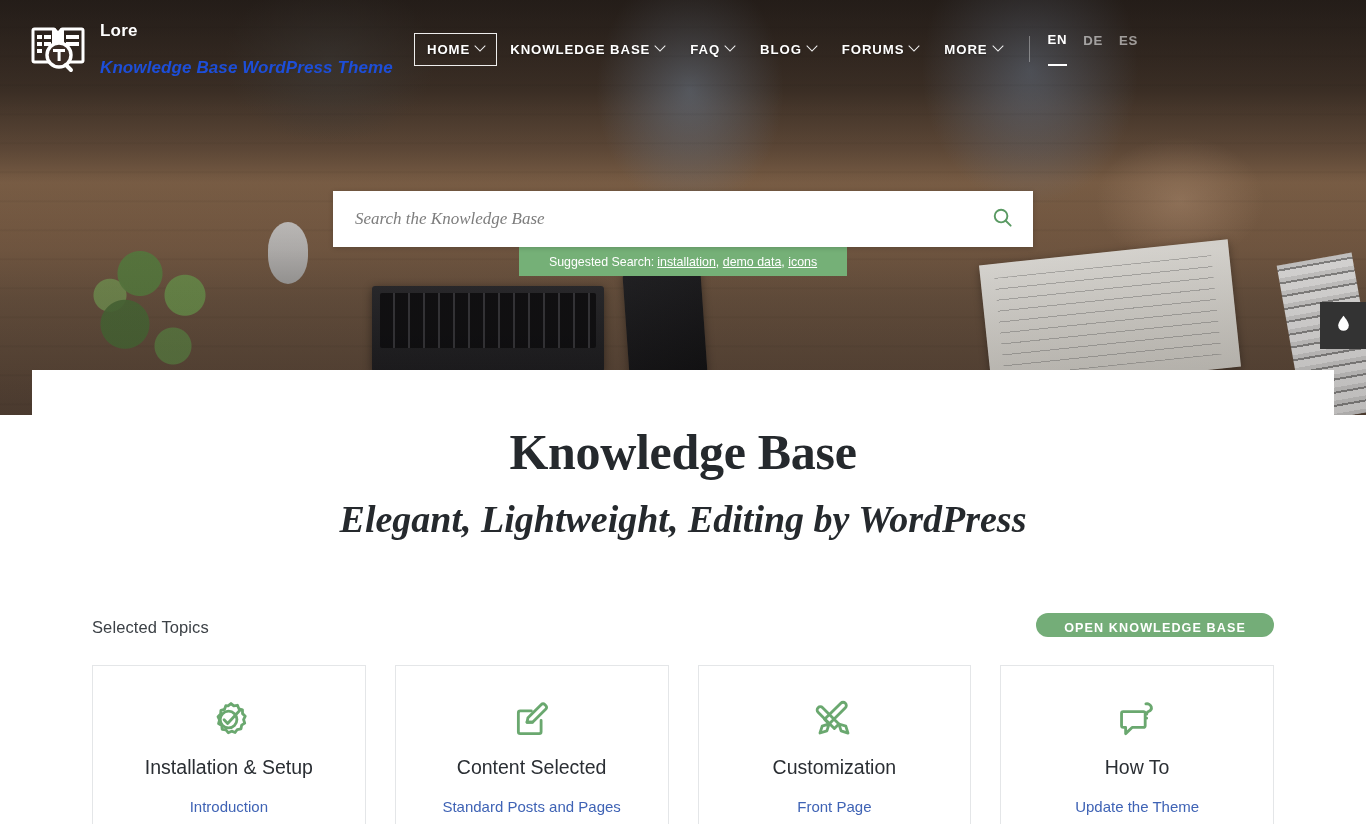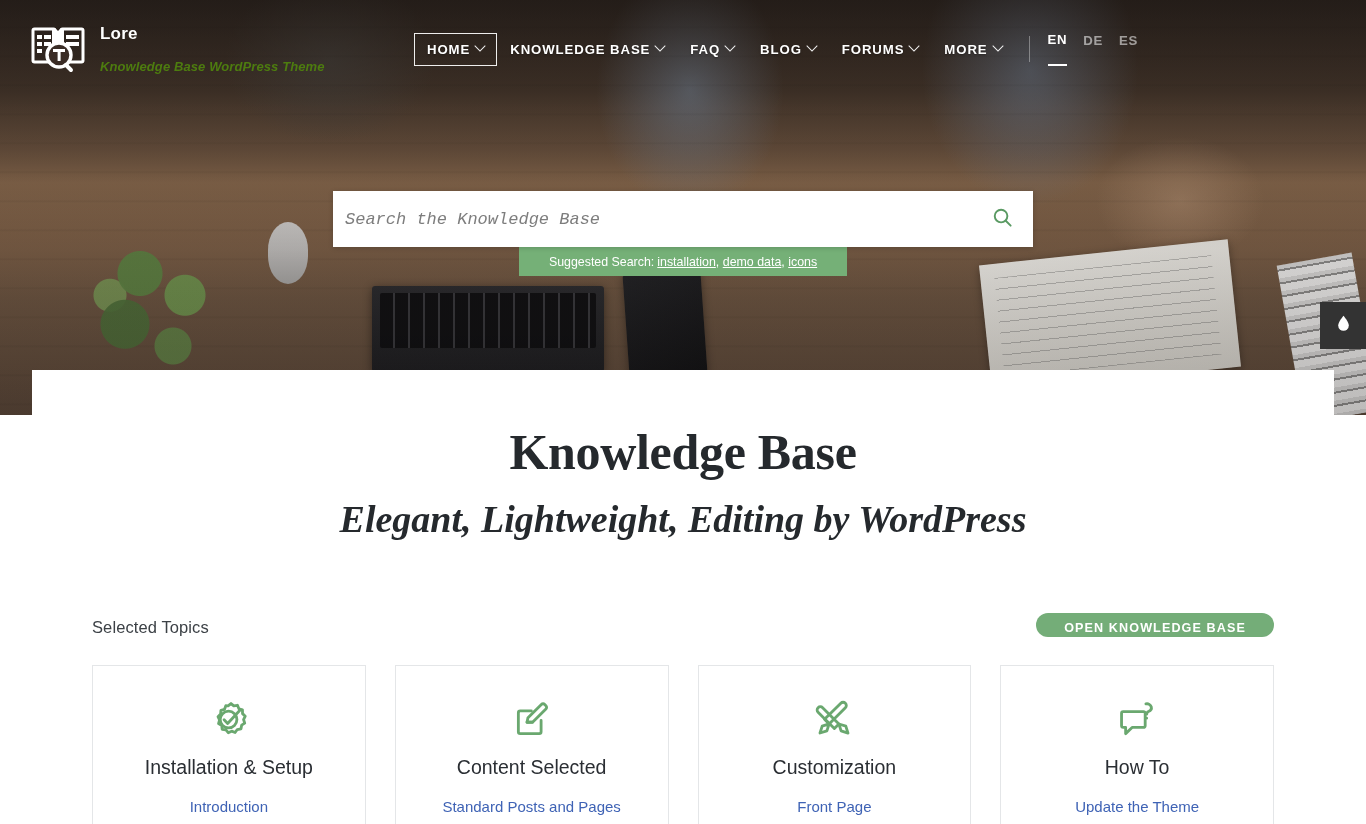--- a/index.html
+++ b/index.html
@@ -152,22 +152,22 @@
     flex: 0 0 auto;
   }
   .brand-text { line-height: 1.12; }
   .brand-title {
     color: #ffffff;
     font-size: 17px;
     font-weight: bold;
     letter-spacing: .2px;
   }
   .brand-sub {
-    color: #4d7c0f;
-    font-size: 13px;
+    color: #1d4ed8;
+    font-size: 17px;
     font-style: italic;
     font-weight: bold;
     letter-spacing: .1px;
     margin-top: 17px;
   }
 
   .nav {
     margin-left: auto;
     display: flex;
     align-items: center;
@@ -237,25 +237,25 @@
     background: #ffffff;
     display: flex;
     align-items: center;
     box-shadow: 0 1px 5px rgba(0,0,0,.18);
   }
   .search-input {
     flex: 1;
     border: none;
     outline: none;
     background: transparent;
-    font-family: Liberation Mono, monospace;
+    font-family: Liberation Serif, serif;
     font-size: 17px;
     font-style: italic;
     color: #6f6f6f;
-    padding: 0 12px;
+    padding: 0 22px;
   }
   .search-input::placeholder { color: #7d7d7d; opacity: 1; }
   .search-btn {
     width: 62px; height: 56px;
     background: transparent;
     border: none;
     cursor: pointer;
     display: flex;
     align-items: center;
     justify-content: center;

